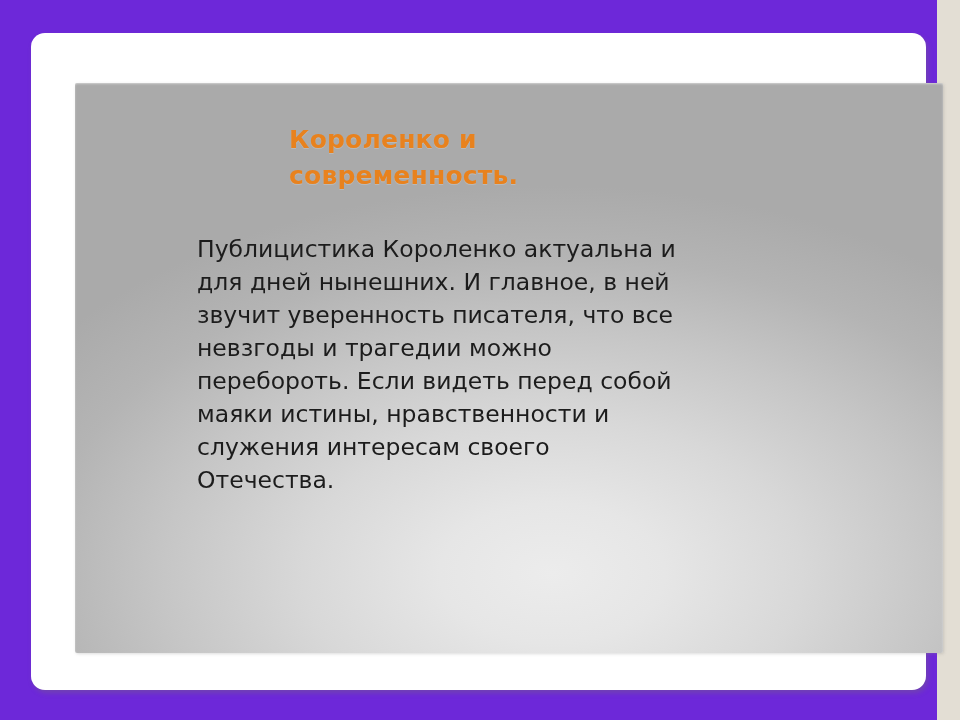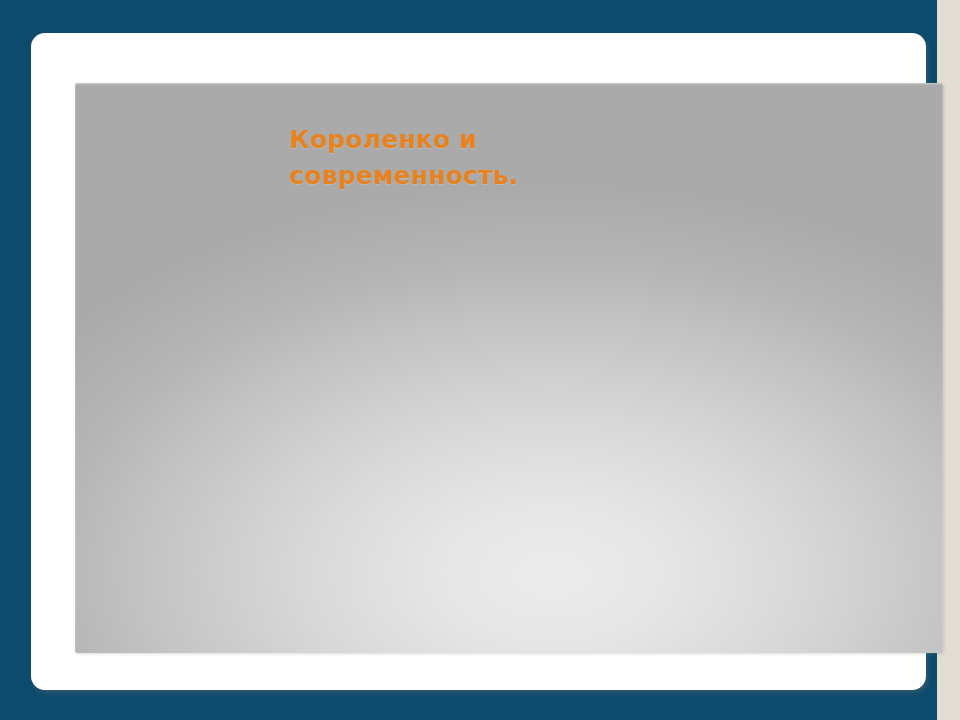--- a/index.html
+++ b/index.html
@@ -14,21 +14,21 @@
     overflow: hidden;
   }
 
   
   .slide-stage {
     position: absolute;
     left: 0;
     top: 0;
     width: 937px;
     height: 720px;
-    background: #0c4a6e;
+    background: #6d28d9;
   }
 
   
   .slide-frame {
     position: absolute;
     left: 31px;
     top: 33px;
     width: 895px;
     height: 657px;
     background: #ffffff;
@@ -91,16 +91,24 @@
 
 <div class="slide-stage">
 
   <div class="slide-frame">
 
     <div class="content-panel"></div>
 
     <div class="slide-title">Короленко и
 современность.</div>
 
+    <div class="slide-body">Публицистика Короленко актуальна и
+для дней нынешних. И главное, в ней
+звучит уверенность писателя, что все
+невзгоды и трагедии можно
+перебороть. Если видеть перед собой
+маяки истины, нравственности и
+служения интересам своего
+Отечества.</div>
 
   </div>
 
 </div>
 
 </body></html>

